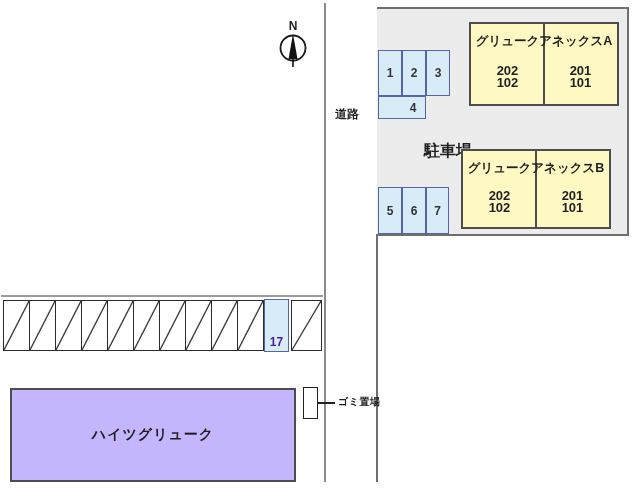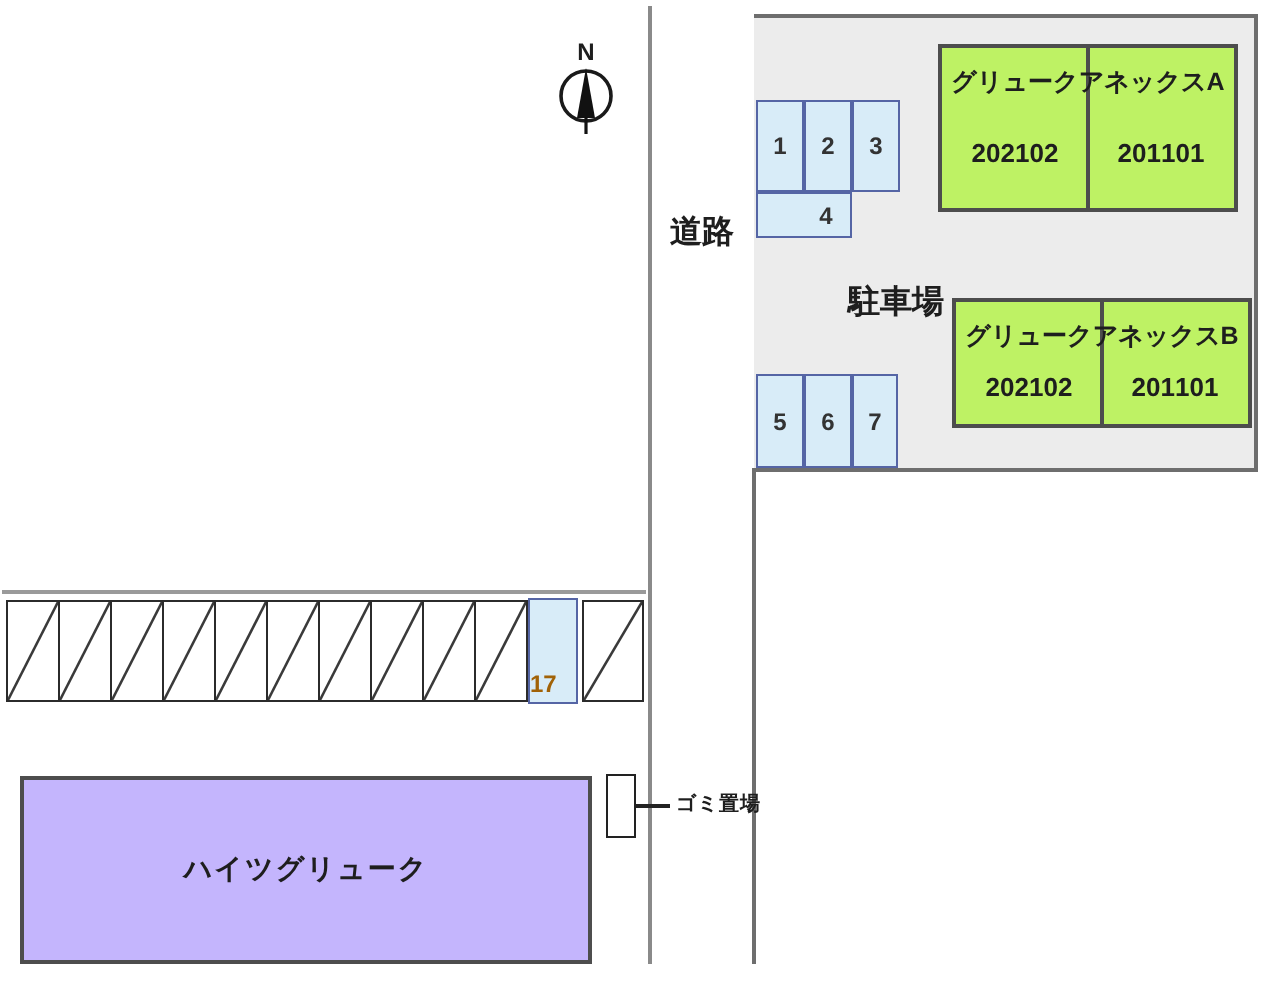--- a/index.html
+++ b/index.html
@@ -15,70 +15,70 @@
   #compass .n { font-size:12px; font-weight:bold; line-height:12px; }
   #compass svg { display:block; margin:0 auto; }
 
   
   .vline { width:2px; background:#8a8a8a; }
   #road-line { left:324px; top:3px; height:479px; }
   #site-ext-line { left:376px; top:234px; height:248px; background:#6e6e6e; }
 
   
   .lbl { font-weight:bold; white-space:nowrap; }
-  #road-label { left:335px; top:106px; font-size:16px; }
+  #road-label { left:335px; top:106px; font-size:12px; }
   #parking-label { left:12px; top:132px; font-size:16px;padding-left:35px; }
   #garbage-label { left:338px; top:395px; font-size:10px; letter-spacing:0.5px; }
   #garbage-note { left:330px; top:413px; font-size:13px; letter-spacing:0.3px; }
 
   
   #site {
     left:377px; top:7px; width:252px; height:229px;
     background:#ECECEC; border:2px solid #6e6e6e; border-left:none;
   }
 
   
   .pspace {
     position:absolute; background:#D8ECF8; border:1.5px solid #5565A5;
     display:flex; align-items:center; justify-content:center;
     font-size:12px; font-weight:bold; color:#333;
   }
 
   
   .building {
-    position:absolute; background:#bef264; border:2px solid #4d4d4d;
+    position:absolute; background:#fef9c3; border:2px solid #4d4d4d;
   }
   .building .b-title {
     position:absolute; left:0; right:0; top:9px; text-align:center;
     font-size:12.5px; font-weight:bold; z-index:2; letter-spacing:0;
   }
   .building .divider {
     position:absolute; top:0; bottom:0; left:calc(50% - 1px); width:2px;
     background:#4d4d4d; z-index:1;
   }
   .building .cells {
     position:absolute; left:0; right:0; top:26px; bottom:0; display:flex;
   }
   .building .cell {
-    flex:1; display:flex; align-items:center;
+    flex:1; display:flex; flex-direction:column; align-items:center;
     justify-content:center; font-size:13px; font-weight:bold; line-height:12.5px;
   }
 
   
   #stall-top-line { left:1px; top:295px; width:322px; height:2px; background:#9a9a9a; }
   .stall {
     position:absolute; top:300px; width:27px; height:51px;
     background:#fff; border:1.5px solid #2b2b2b;
   }
   .stall svg { display:block; width:100%; height:100%; }
   #stall17 {
     left:264px; top:299px; width:25px; height:53px;
     background:#D8ECF8; border:1.5px solid #5565A5;
-    display:flex; align-items:flex-end; justify-content:flex-start;
-    font-size:12px; font-weight:bold; color:#a16207; padding-bottom:2px;
+    display:flex; align-items:flex-end; justify-content:center;
+    font-size:12px; font-weight:bold; color:#4c1d95; padding-bottom:2px;
   }
 
   
   #haitsu {
     left:10px; top:388px; width:286px; height:94px;
     background:#c4b5fd; border:2px solid #4d4d4d;
     display:flex; align-items:center; justify-content:center;
   }
   #haitsu .b-title { position:static; font-size:14px; font-weight:bold; letter-spacing:1px; }
 
@@ -143,21 +143,21 @@
           <span>202</span>
           <span>102</span>
         </div>
         <div class="cell">
           <span>201</span>
           <span>101</span>
         </div>
       </div>
     </div>
 
-    <div class="building" style="left:99px;top:140px;width:150px;height:65px">
+    <div class="building" style="left:84px;top:140px;width:150px;height:80px">
       <div class="divider"></div>
       <div class="b-title">グリュークアネックスB</div>
       <div class="cells">
         <div class="cell">
           <span>202</span>
           <span>102</span>
         </div>
         <div class="cell">
           <span>201</span>
           <span>101</span>

